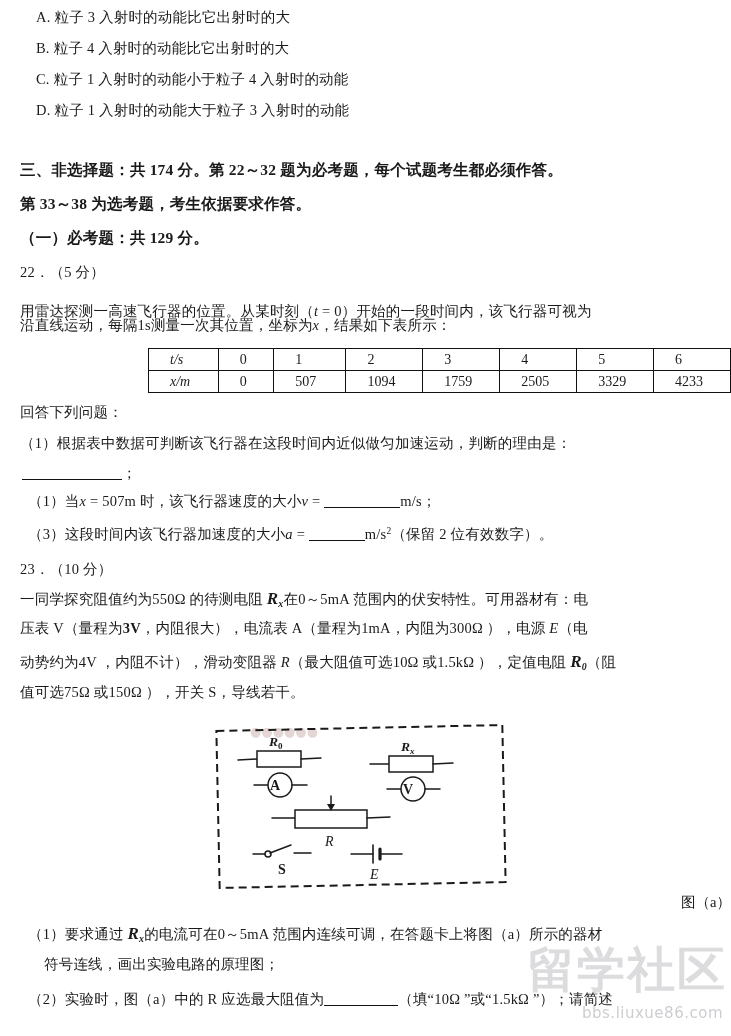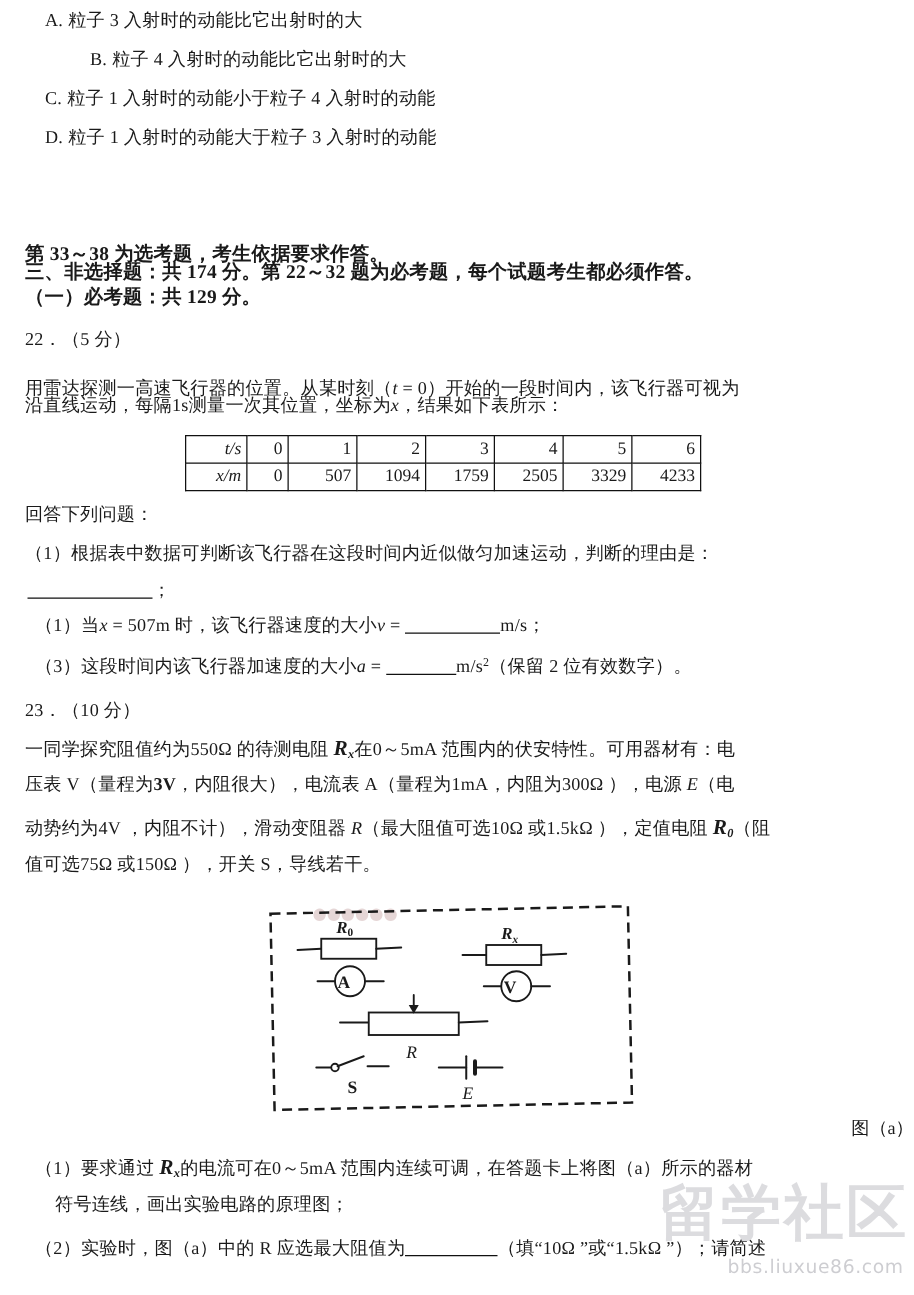--- a/index.html
+++ b/index.html
@@ -57,23 +57,23 @@
   
   .tbl {
     position: absolute;
     left: 148px;
     top: 348px;
     border-collapse: collapse;
     font-size: 14px;
   }
   .tbl td {
     border: 1px solid #111;
-    text-align: right;
+    text-align: left;
     height: 21px;
-    padding: 0 4px;
+    padding: 0 21px;
     line-height: 21px;
   }
   .tbl td.hdr { width: 40px; font-style: italic; }
   .tbl td.c0 { width: 24px; }
   .tbl td.cn { width: 46px; }
 
   
   .figwrap {
     position: absolute;
     left: 212px;
@@ -134,31 +134,31 @@
   }
 </style>
 </head>
 <body>
 
 <div class="page">
 
   <div class="line choice" style="left:36px; top:10px;">
     <span class="tag">A.</span><span>粒子 3 入射时的动能比它出射时的大</span>
   </div>
-  <div class="line choice" style="left:36px; top:41px;margin-left:36px;">
+  <div class="line choice" style="left:36px; top:41px;">
     <span class="tag">B.</span><span>粒子 4 入射时的动能比它出射时的大</span>
   </div>
   <div class="line choice" style="left:36px; top:72px;">
     <span class="tag">C.</span><span>粒子 1 入射时的动能小于粒子 4 入射时的动能</span>
   </div>
   <div class="line choice" style="left:36px; top:103px;">
     <span class="tag">D.</span><span>粒子 1 入射时的动能大于粒子 3 入射时的动能</span>
   </div>
 
-  <div class="line head" style="left:20px; top:162px;margin-top:48px;">三、非选择题：共 174 分。第 22～32 题为必考题，每个试题考生都必须作答。</div>
+  <div class="line head" style="left:20px; top:162px;">三、非选择题：共 174 分。第 22～32 题为必考题，每个试题考生都必须作答。</div>
   <div class="line head" style="left:20px; top:196px;">第 33～38 为选考题，考生依据要求作答。</div>
   <div class="line head" style="left:20px; top:230px;">（一）必考题：共 129 分。</div>
 
   <div class="line" style="left:20px; top:265px;">22．（5 分）</div>
 
   <div class="line" style="left:20px; top:304px;">
     <span>用雷达探测一高速飞行器的位置。从某时刻（</span><span class="mi">t</span><span> = 0</span><span>）开始的一段时间内，该飞行器可视为</span>
   </div>
 
   <div class="line" style="left:20px; top:318px;">

